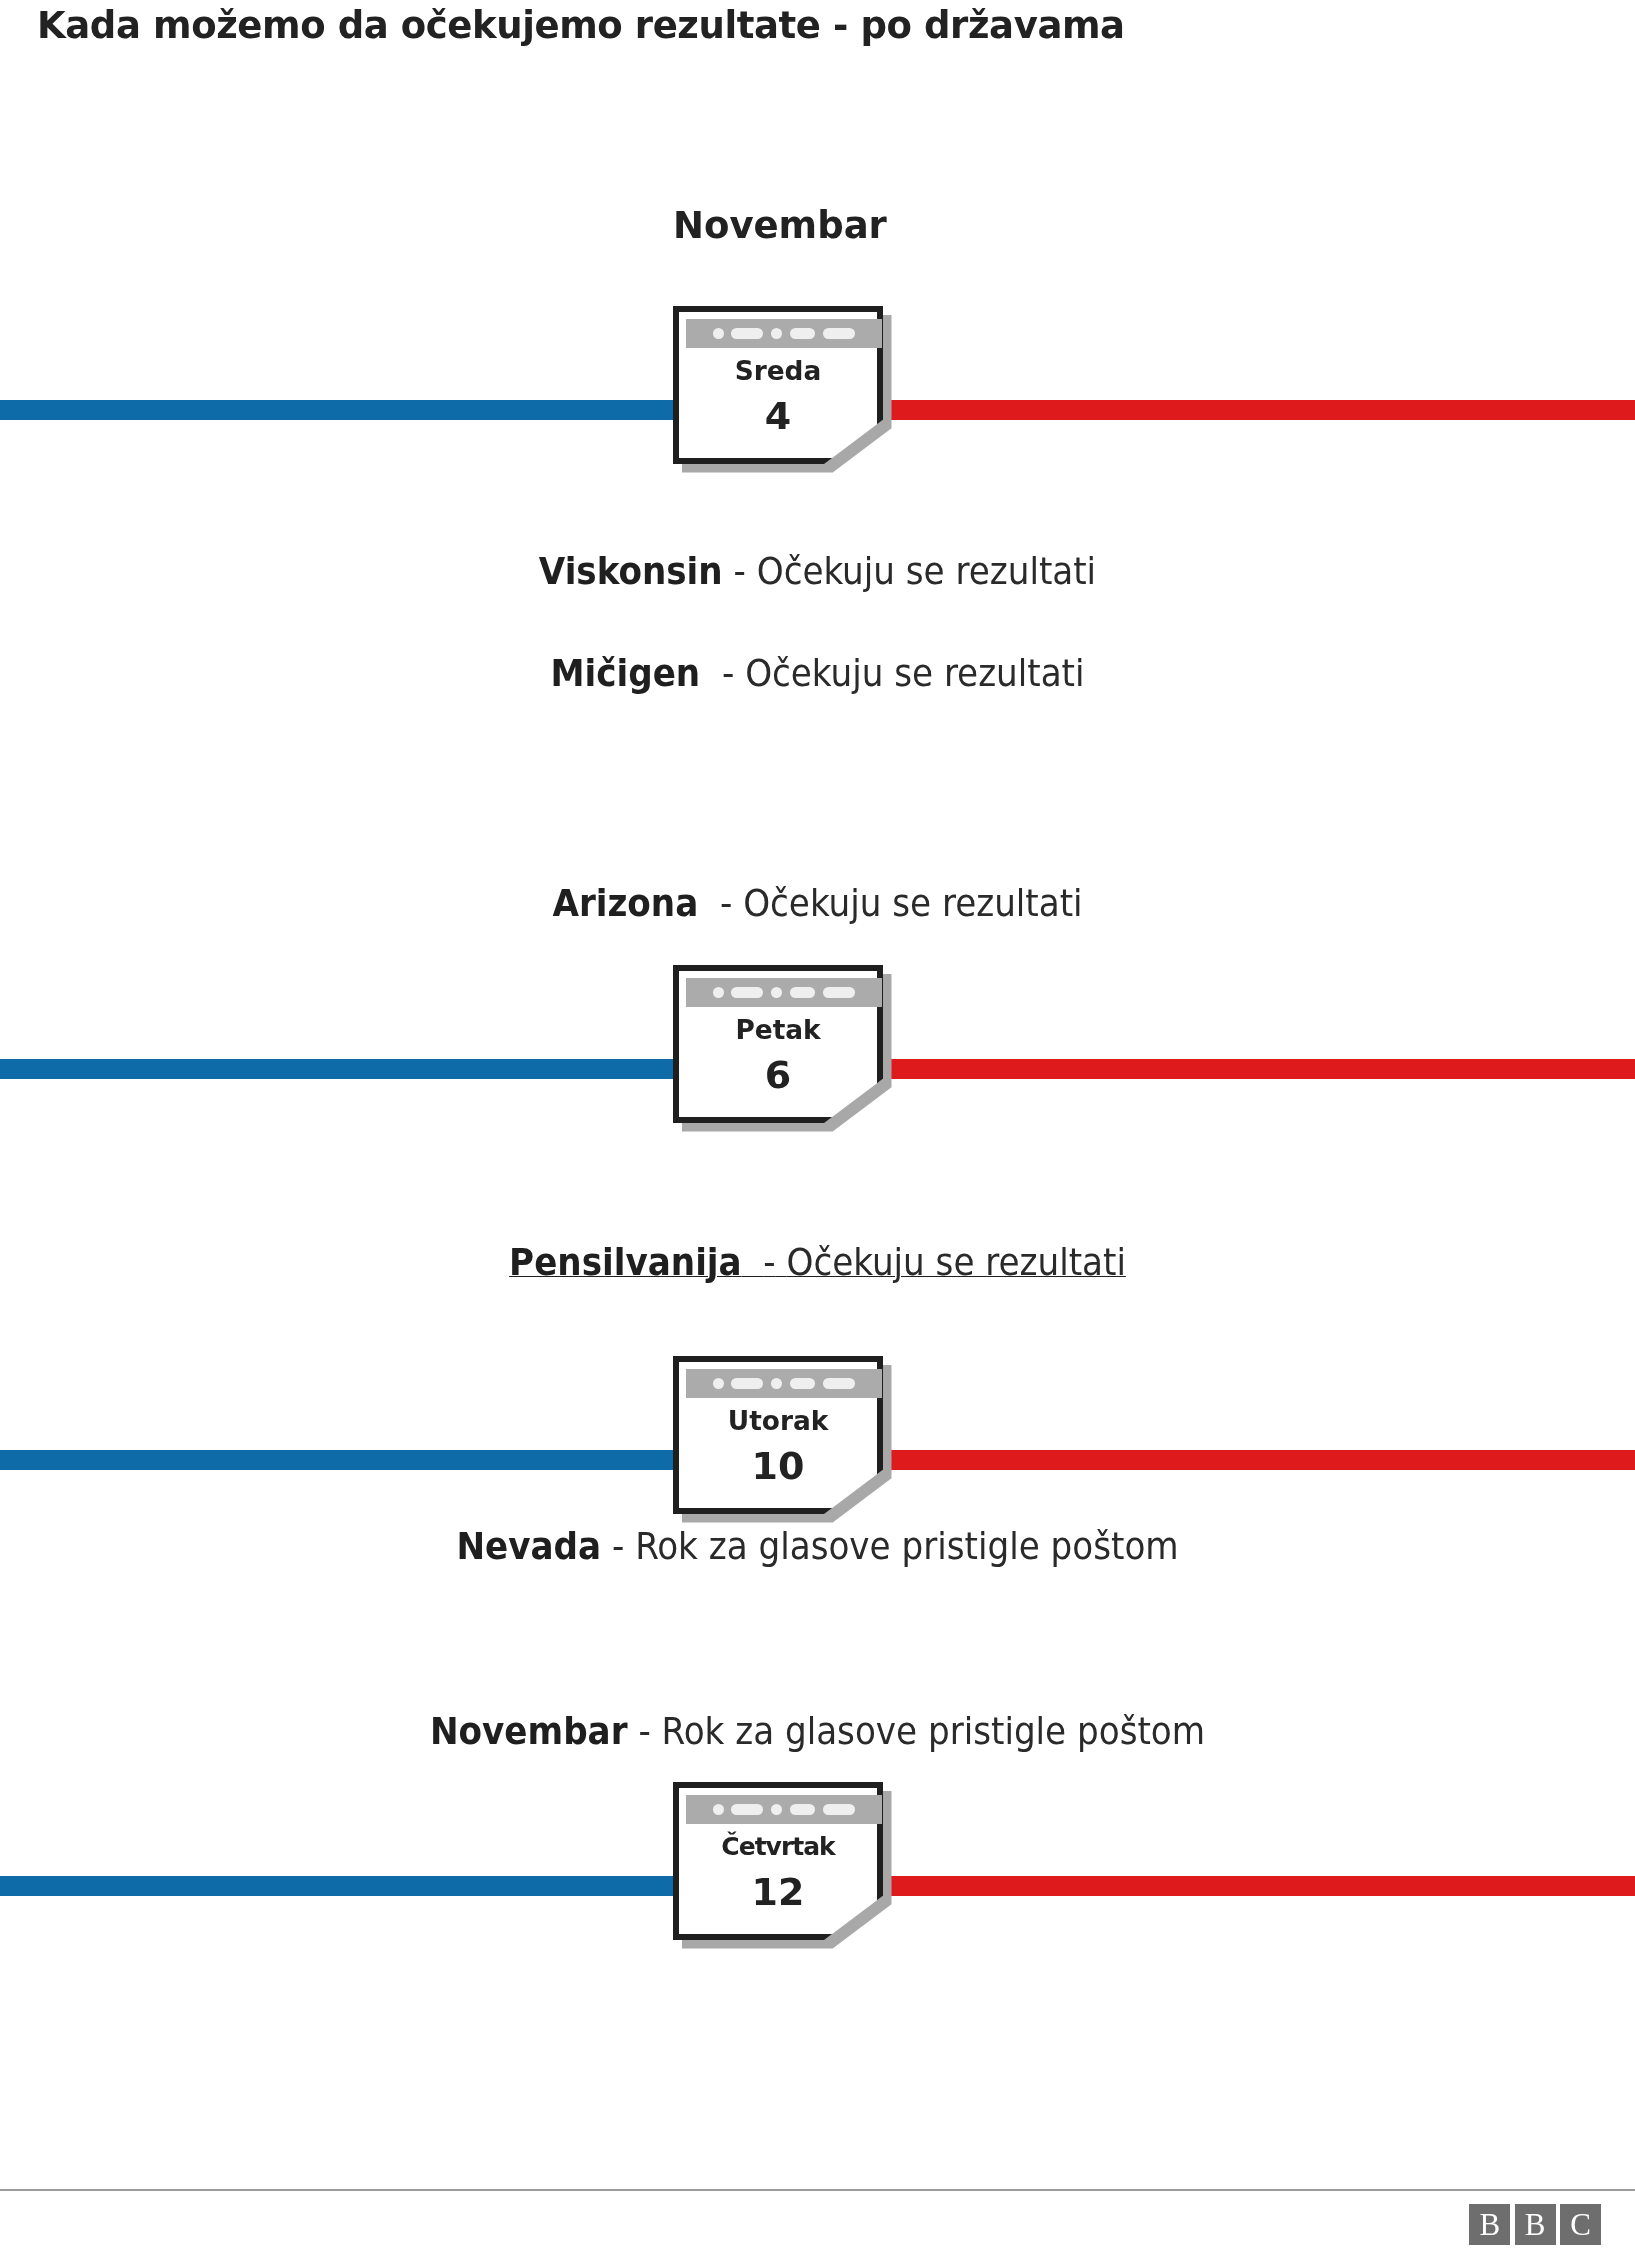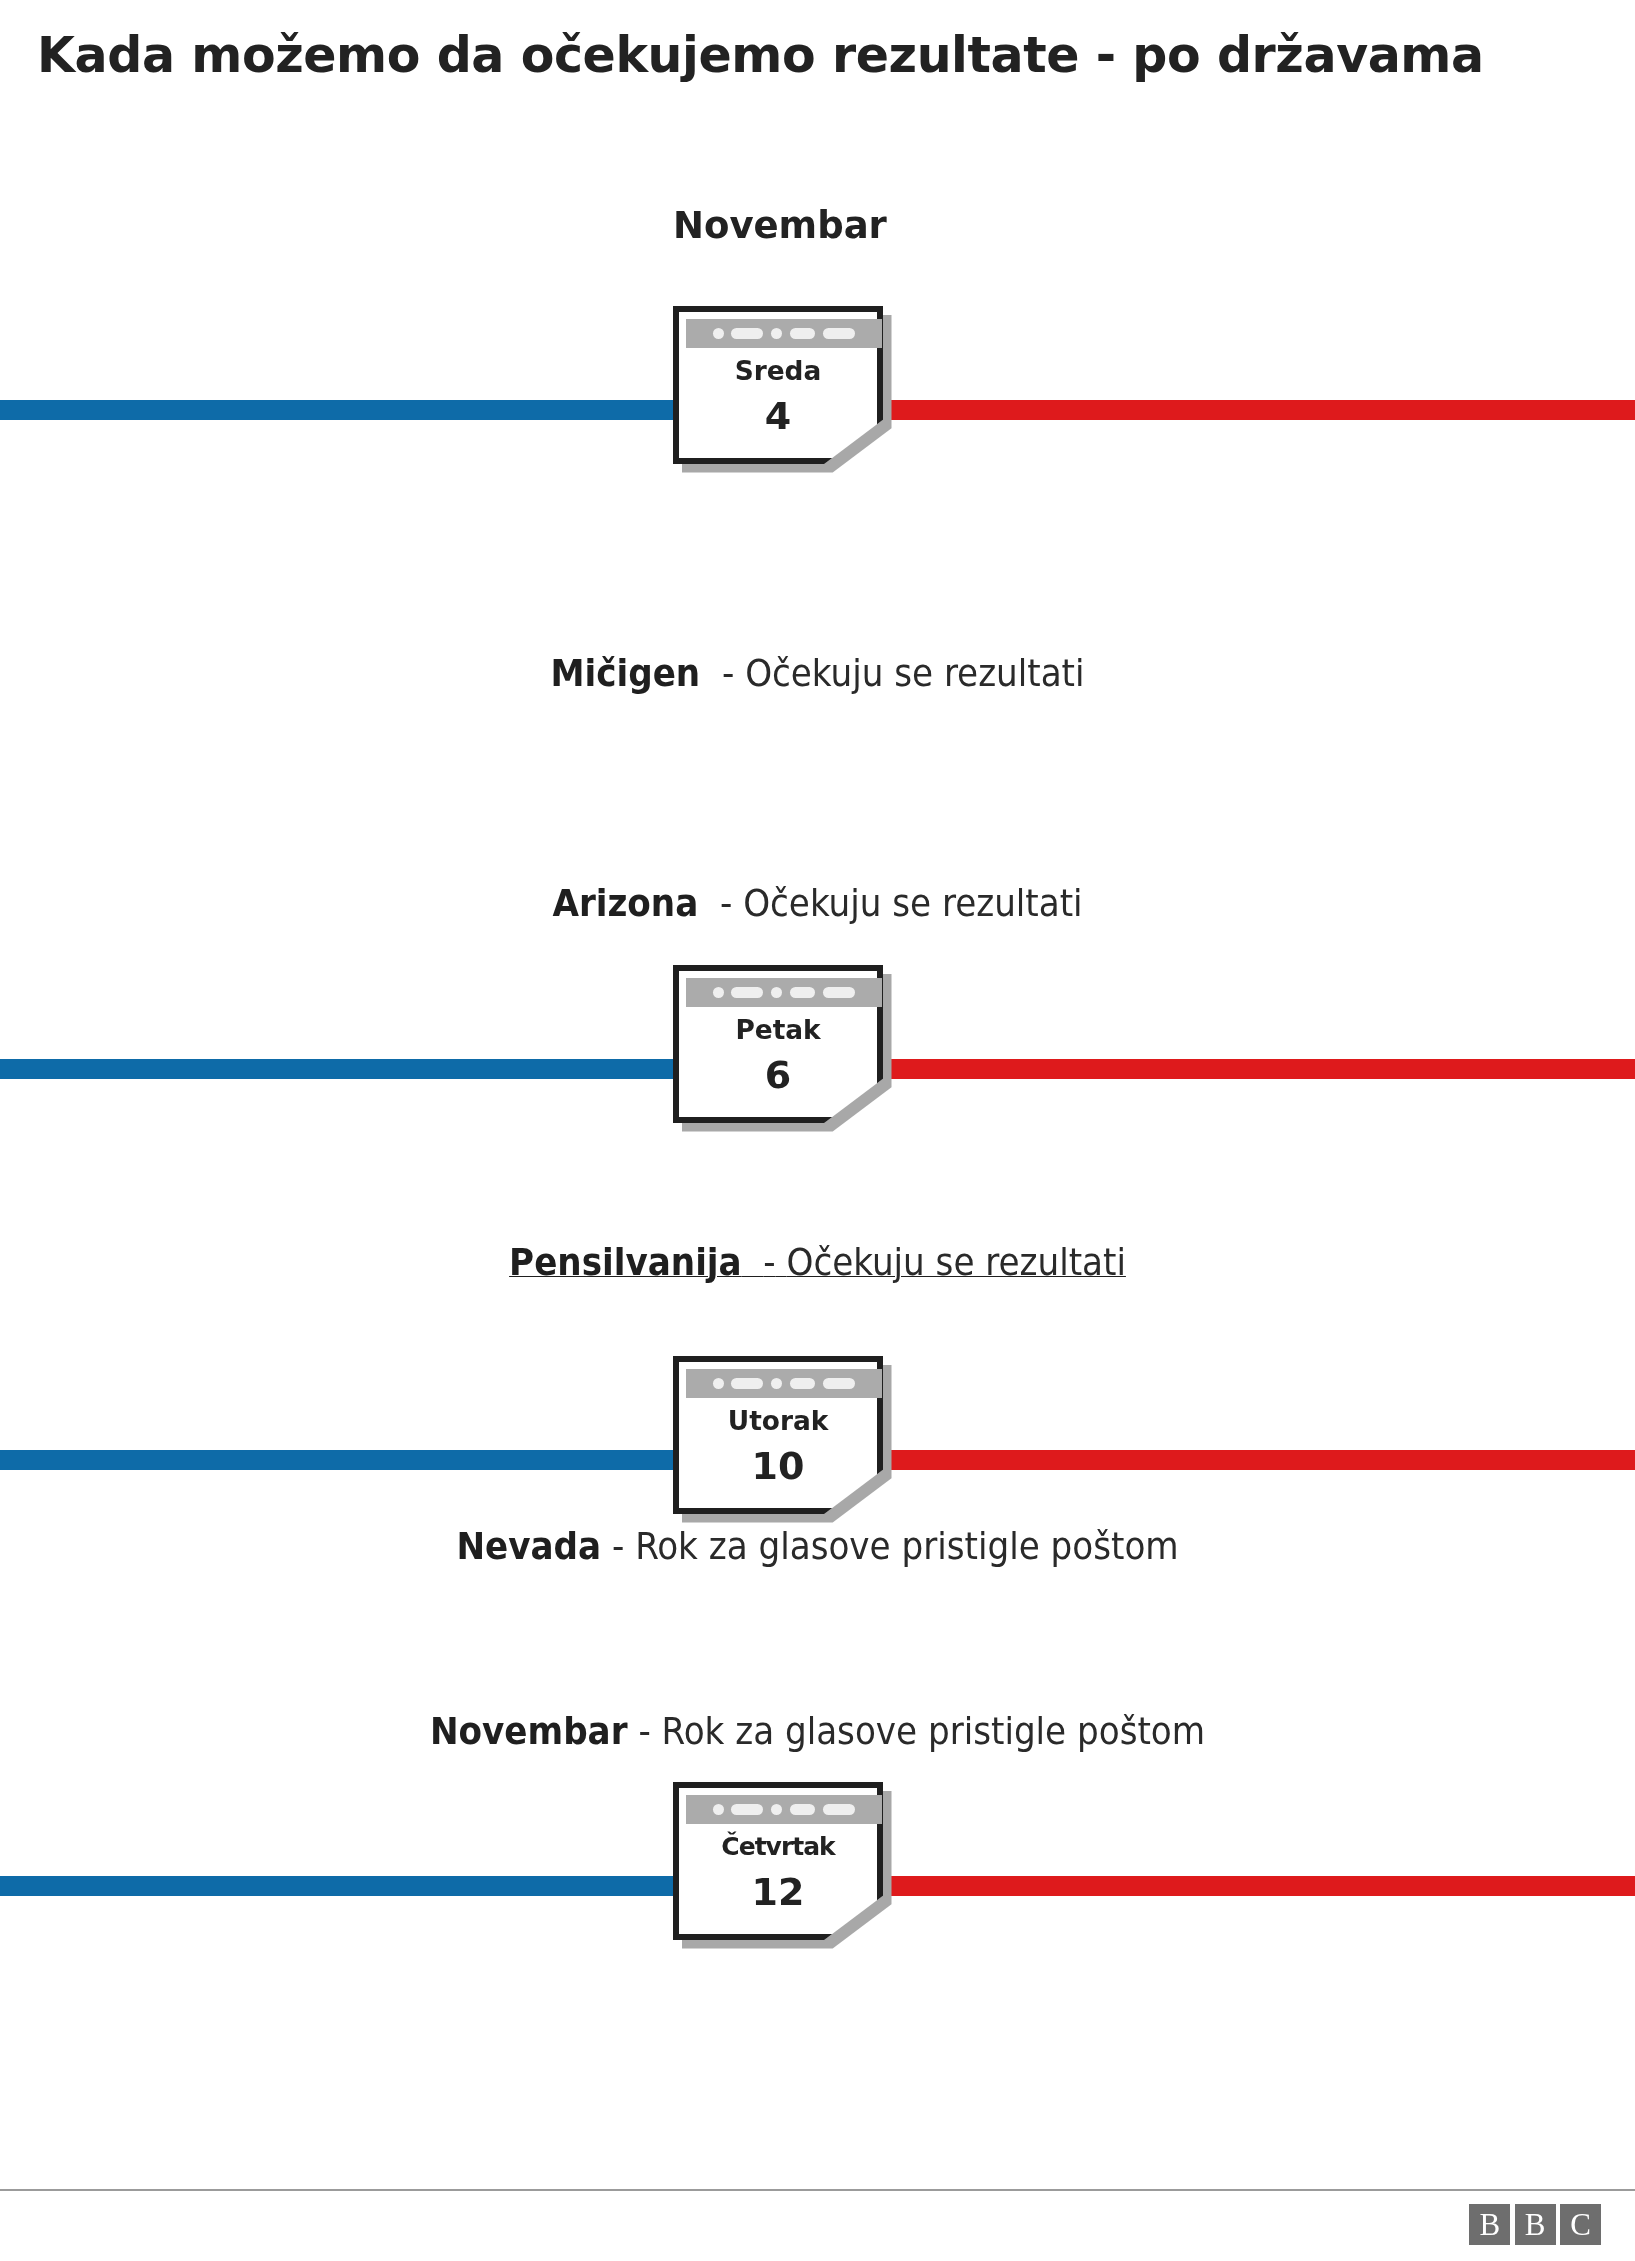--- a/index.html
+++ b/index.html
@@ -20,25 +20,25 @@
     width:1635px;
     height:2261px;
     background:#ffffff;
     overflow:hidden;
   }
 
   
   .title {
     position:absolute;
     left:37px;
-    top:29px;
+    top:5px;
     width:1448px;
     font-family:"DejaVu Sans", sans-serif;
     font-weight:bold;
-    font-size:49px;
+    font-size:37px;
     line-height:1.12;
     letter-spacing:-0.4px;
     color:#222222;
   }
 
   
   .month-label {
     position:absolute;
     top:204px;
     left:673px;
@@ -216,20 +216,23 @@
             <span class="ring m" style="background: rgb(239, 239, 239);"></span>
             <span class="ring l" style="background: rgb(239, 239, 239);"></span>
           </div>
           <div class="cal-day">Sreda</div>
           <div class="cal-num">4</div>
         </div>
       </div>
     </div>
   </div>
 
+  <div class="state-row" style="top:552px;">
+    <span class="state-name">Viskonsin</span><span class="state-desc">&nbsp;</span><span class="state-desc">-</span><span class="state-desc">&nbsp;</span><span class="state-desc">Očekuju se rezultati</span>
+  </div>
 
   <div class="state-row" style="top:654px;">
     <span class="state-name">Mičigen</span><span class="state-desc">&nbsp;&nbsp;</span><span class="state-desc">-</span><span class="state-desc">&nbsp;</span><span class="state-desc">Očekuju se rezultati</span>
   </div>
 
 
   <div class="state-row" style="top:860px;margin-top:24px;">
     <span class="state-name">Arizona</span><span class="state-desc">&nbsp;&nbsp;</span><span class="state-desc">-</span><span class="state-desc">&nbsp;</span><span class="state-desc">Očekuju se rezultati</span>
   </div>
 

